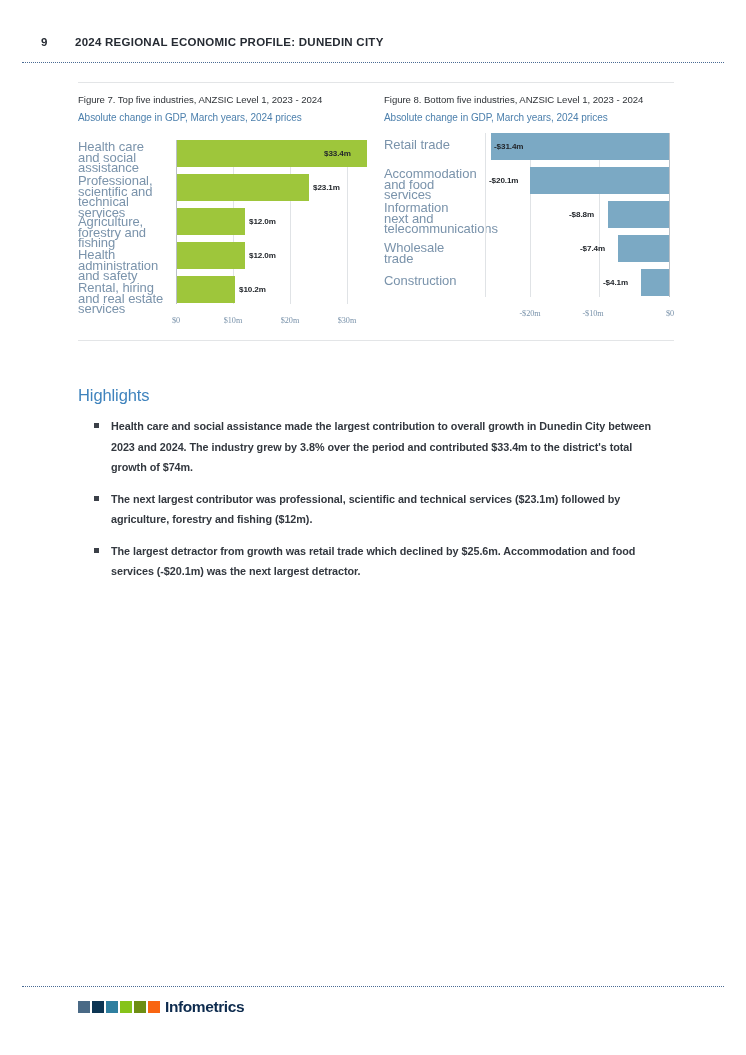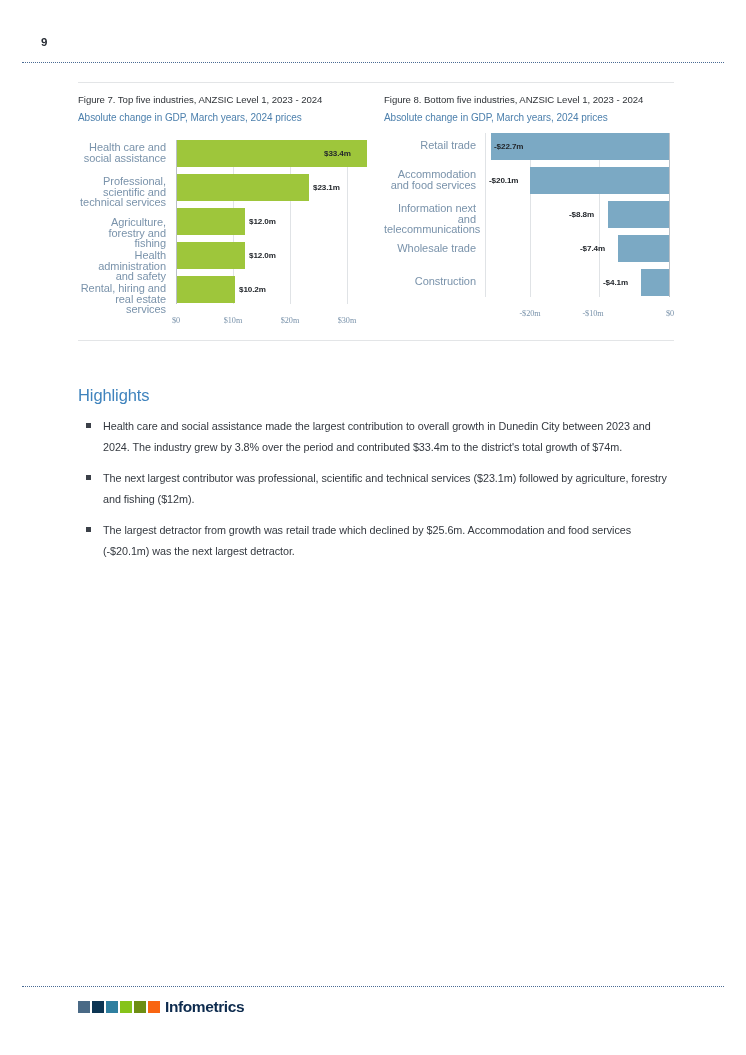--- a/index.html
+++ b/index.html
@@ -99,24 +99,24 @@
     width: 100%;
     height: 176px;
   }
   .cat-labels {
     position: absolute;
     left: 0; top: 0;
     height: 176px;
   }
   .cat-label {
     position: absolute;
-    font-size: 11px;
+    font-size: 13px;
     color: #7a93ab;
     line-height: 10.5px;
-    text-align: right;
+    text-align: left;
     letter-spacing: -0.05px;
   }
   .gridline {
     position: absolute;
     top: 6px;
     width: 0;
     height: 164px;
     border-left: 1px solid #e0e3e6;
   }
   .axisline {
@@ -165,23 +165,24 @@
     width: 600px;
   }
   .highlights-title {
     font-size: 16.5px;
     color: #3f83bd;
     font-weight: normal;
     margin: 0 0 11px 0;
     letter-spacing: -0.1px;
   }
   .bullet-list {
-    margin: 0;
+    margin: 8px;
     padding: 0;
     list-style: none;
+    font-weight: bold;
   }
   .bullet-item {
     position: relative;
     padding-left: 25px;
     margin-bottom: 11px;
     font-size: 10.8px;
     line-height: 20.5px;
     color: #33383f;
     letter-spacing: -0.05px;
   }
@@ -218,20 +219,21 @@
     letter-spacing: -0.4px;
     line-height: 12px;
   }
 </style>
 </head>
 <body>
 
 <div class="page-header">
   <div class="header-row">
     <div class="page-number">9</div>
+    <div class="header-title">2024 REGIONAL ECONOMIC PROFILE: DUNEDIN CITY</div>
   </div>
 </div>
 <div class="dotted-rule top"></div>
 
 <div class="figures-wrap">
   <div class="hr-light"></div>
 
   <div class="figure-row">
 
     <div class="figure left">
@@ -292,21 +294,21 @@
             <div class="cat-label" style="left:0; top:116px; width:92px;">Wholesale trade</div>
             <div class="cat-label" style="left:0; top:149px; width:92px;">Construction</div>
           </div>
 
           <div class="gridline" style="left:101px;"></div>
           <div class="gridline" style="left:146px;"></div>
           <div class="gridline" style="left:215px;"></div>
           <div class="axisline" style="left:285px;"></div>
 
           <div class="bar blue" style="left:107px; top:6px;   width:178px;"></div>
-          <div class="bar-value" style="left:110px; top:6px;">-$22.7m</div>
+          <div class="bar-value" style="left:110px; top:6px;">-$31.4m</div>
 
           <div class="bar blue" style="left:146px; top:40px;  width:139px;"></div>
           <div class="bar-value" style="left:105px; top:40px;">-$20.1m</div>
 
           <div class="bar blue" style="left:224px; top:74px;  width:61px;"></div>
           <div class="bar-value" style="left:185px; top:74px;">-$8.8m</div>
 
           <div class="bar blue" style="left:234px; top:108px; width:51px;"></div>
           <div class="bar-value" style="left:196px; top:108px;">-$7.4m</div>
 

